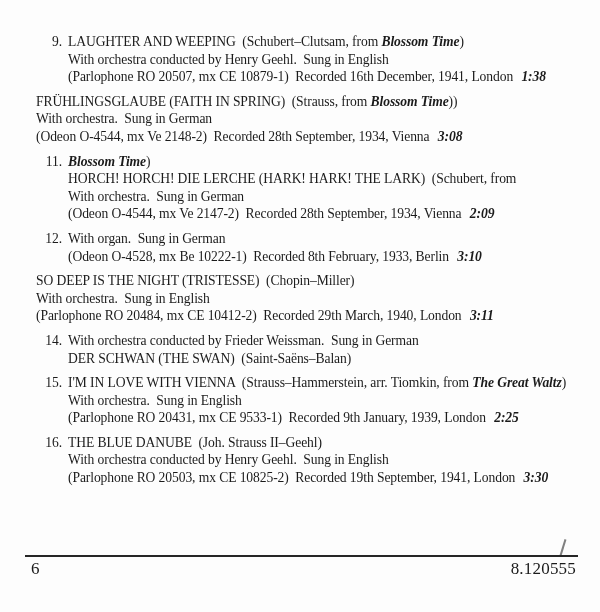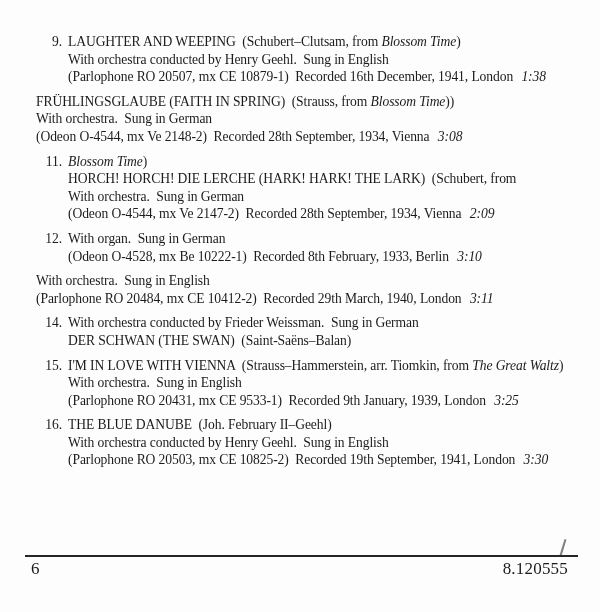--- a/index.html
+++ b/index.html
@@ -16,33 +16,33 @@
   .track { display: flex; margin-bottom: 7px; }
   .track-num {
     flex: none; width: 26px; text-align: right; padding-right: 6px;
     font-size: 13.6px; line-height: 17.6px; letter-spacing: -0.1px;
   }
   .track-lines { flex: 1; min-width: 0; }
   .track-line {
     font-size: 13.6px; line-height: 17.6px; letter-spacing: -0.1px;
     white-space: pre;
   }
-  .seg.it { font-style: italic; }
+  .seg.it { font-style: italic; font-weight: bold; }
   .track-line span.it:last-child { margin-left: 5px; text-align: right; } 
 
   .footer-rule {
     position: absolute; left: 25px; right: 22px; top: 555px;
     height: 2px; background: #262626;
   }
   .footer-page {
     position: absolute; left: 31px; top: 559px;
     font-size: 17px; letter-spacing: 0.2px;
   }
   .footer-cat {
-    position: absolute; right: 32px; top: 559px;
+    position: absolute; right: 24px; top: 559px;
     font-size: 17px; letter-spacing: 0.2px;
   }
   .scan-artifact {
     position: absolute; left: 562px; top: 539px;
     width: 2px; height: 17px; background: #4a4a4a;
     transform: rotate(17deg); opacity: 0.7;
   }
 </style>
 </head>
 <body>
@@ -75,43 +75,44 @@
       </div>
       <div class="track">
         <div class="track-num">12.</div>
         <div class="track-lines">
           <div class="track-line"><span class="seg">With organ.  Sung in German</span></div>
           <div class="track-line"><span class="seg">(Odeon O-4528, mx Be 10222-1)  Recorded 8th February, 1933, Berlin </span><span class="seg it">3:10</span></div>
         </div>
       </div>
       <div class="track">
         <div class="track-lines">
+          <div class="track-line"><span class="seg">SO DEEP IS THE NIGHT (TRISTESSE)  (Chopin–Miller)</span></div>
           <div class="track-line"><span class="seg">With orchestra.  Sung in English</span></div>
           <div class="track-line"><span class="seg">(Parlophone RO 20484, mx CE 10412-2)  Recorded 29th March, 1940, London </span><span class="seg it">3:11</span></div>
         </div>
       </div>
       <div class="track">
         <div class="track-num">14.</div>
         <div class="track-lines">
           <div class="track-line"><span class="seg">With orchestra conducted by Frieder Weissman.  Sung in German</span></div>
           <div class="track-line"><span class="seg">DER SCHWAN (THE SWAN)  (Saint-Saëns–Balan)</span></div>
         </div>
       </div>
       <div class="track">
         <div class="track-num">15.</div>
         <div class="track-lines">
           <div class="track-line"><span class="seg">I'M IN LOVE WITH VIENNA  (Strauss–Hammerstein, arr. Tiomkin, from </span><span class="seg it">The Great Waltz</span><span class="seg">)</span></div>
           <div class="track-line"><span class="seg">With orchestra.  Sung in English</span></div>
-          <div class="track-line"><span class="seg">(Parlophone RO 20431, mx CE 9533-1)  Recorded 9th January, 1939, London </span><span class="seg it">3:25</span></div>
+          <div class="track-line"><span class="seg">(Parlophone RO 20431, mx CE 9533-1)  Recorded 9th January, 1939, London </span><span class="seg it">2:25</span></div>
         </div>
       </div>
       <div class="track">
         <div class="track-num">16.</div>
         <div class="track-lines">
-          <div class="track-line"><span class="seg">THE BLUE DANUBE  (Joh. February II–Geehl)</span></div>
+          <div class="track-line"><span class="seg">THE BLUE DANUBE  (Joh. Strauss II–Geehl)</span></div>
           <div class="track-line"><span class="seg">With orchestra conducted by Henry Geehl.  Sung in English</span></div>
           <div class="track-line"><span class="seg">(Parlophone RO 20503, mx CE 10825-2)  Recorded 19th September, 1941, London </span><span class="seg it">3:30</span></div>
         </div>
       </div>
     </div>
 
   <div class="scan-artifact"></div>
   <div class="footer-rule"></div>
   <div class="footer-page">6</div>
   <div class="footer-cat">8.120555</div>

